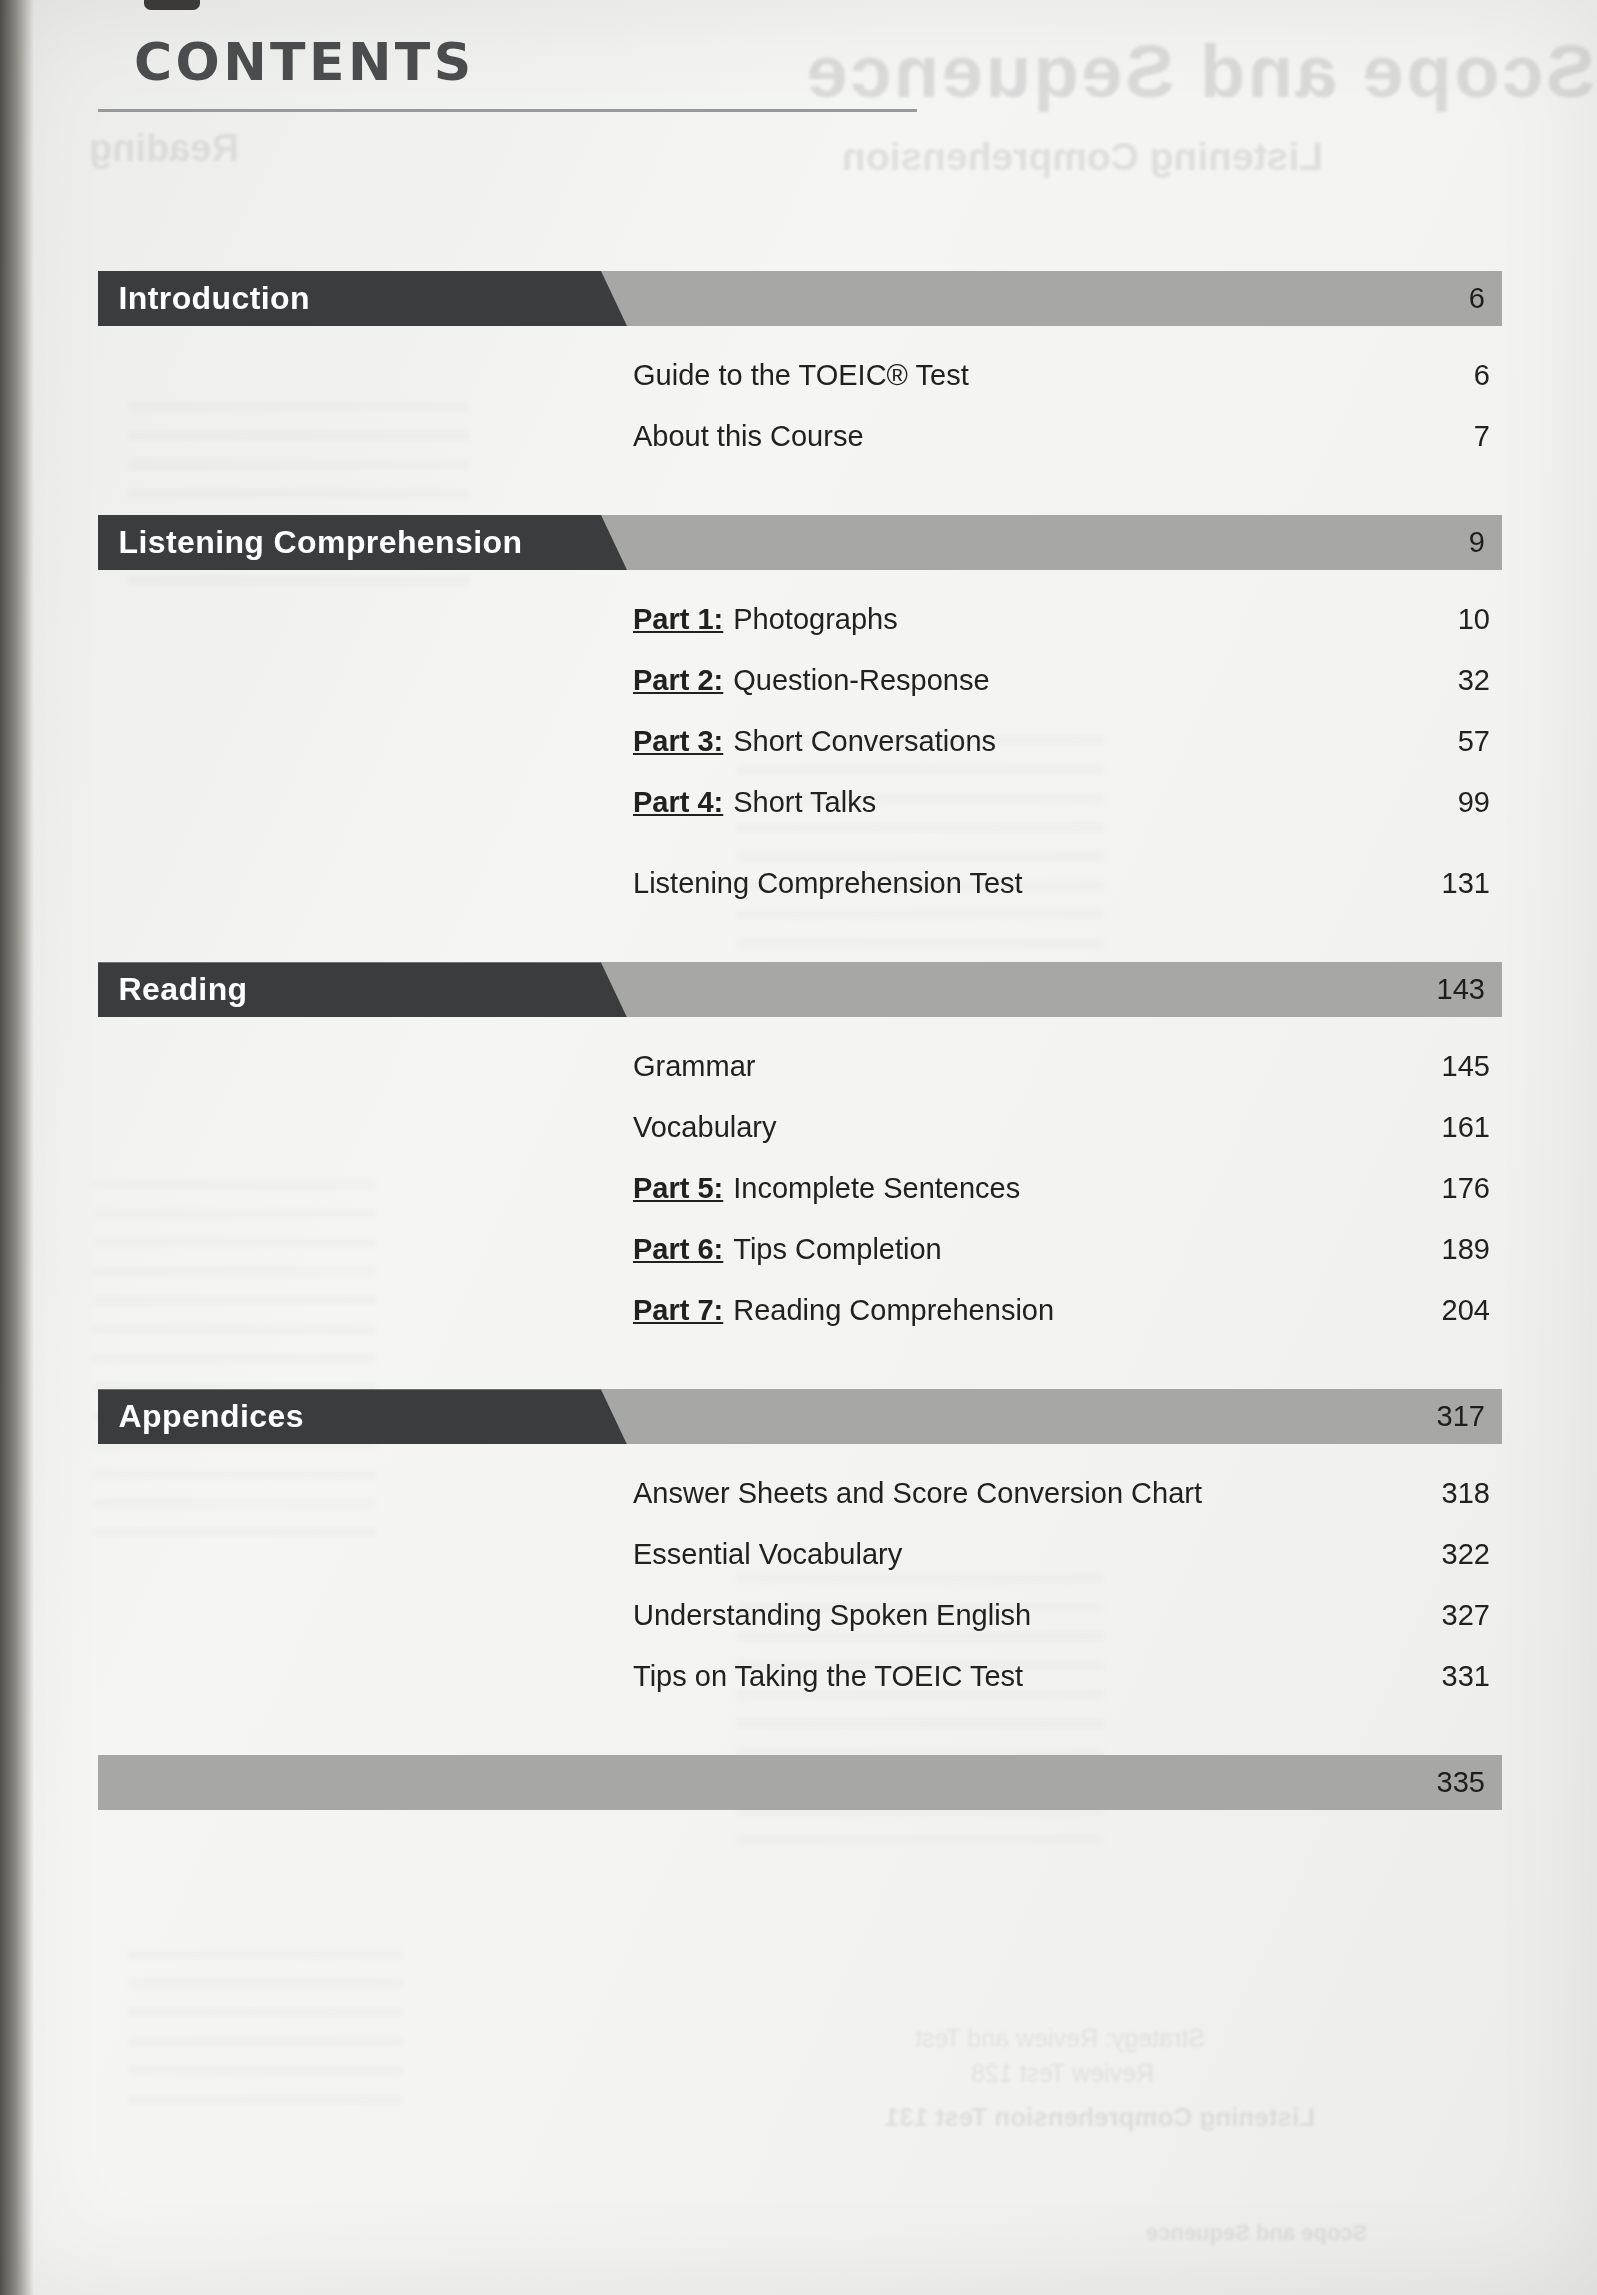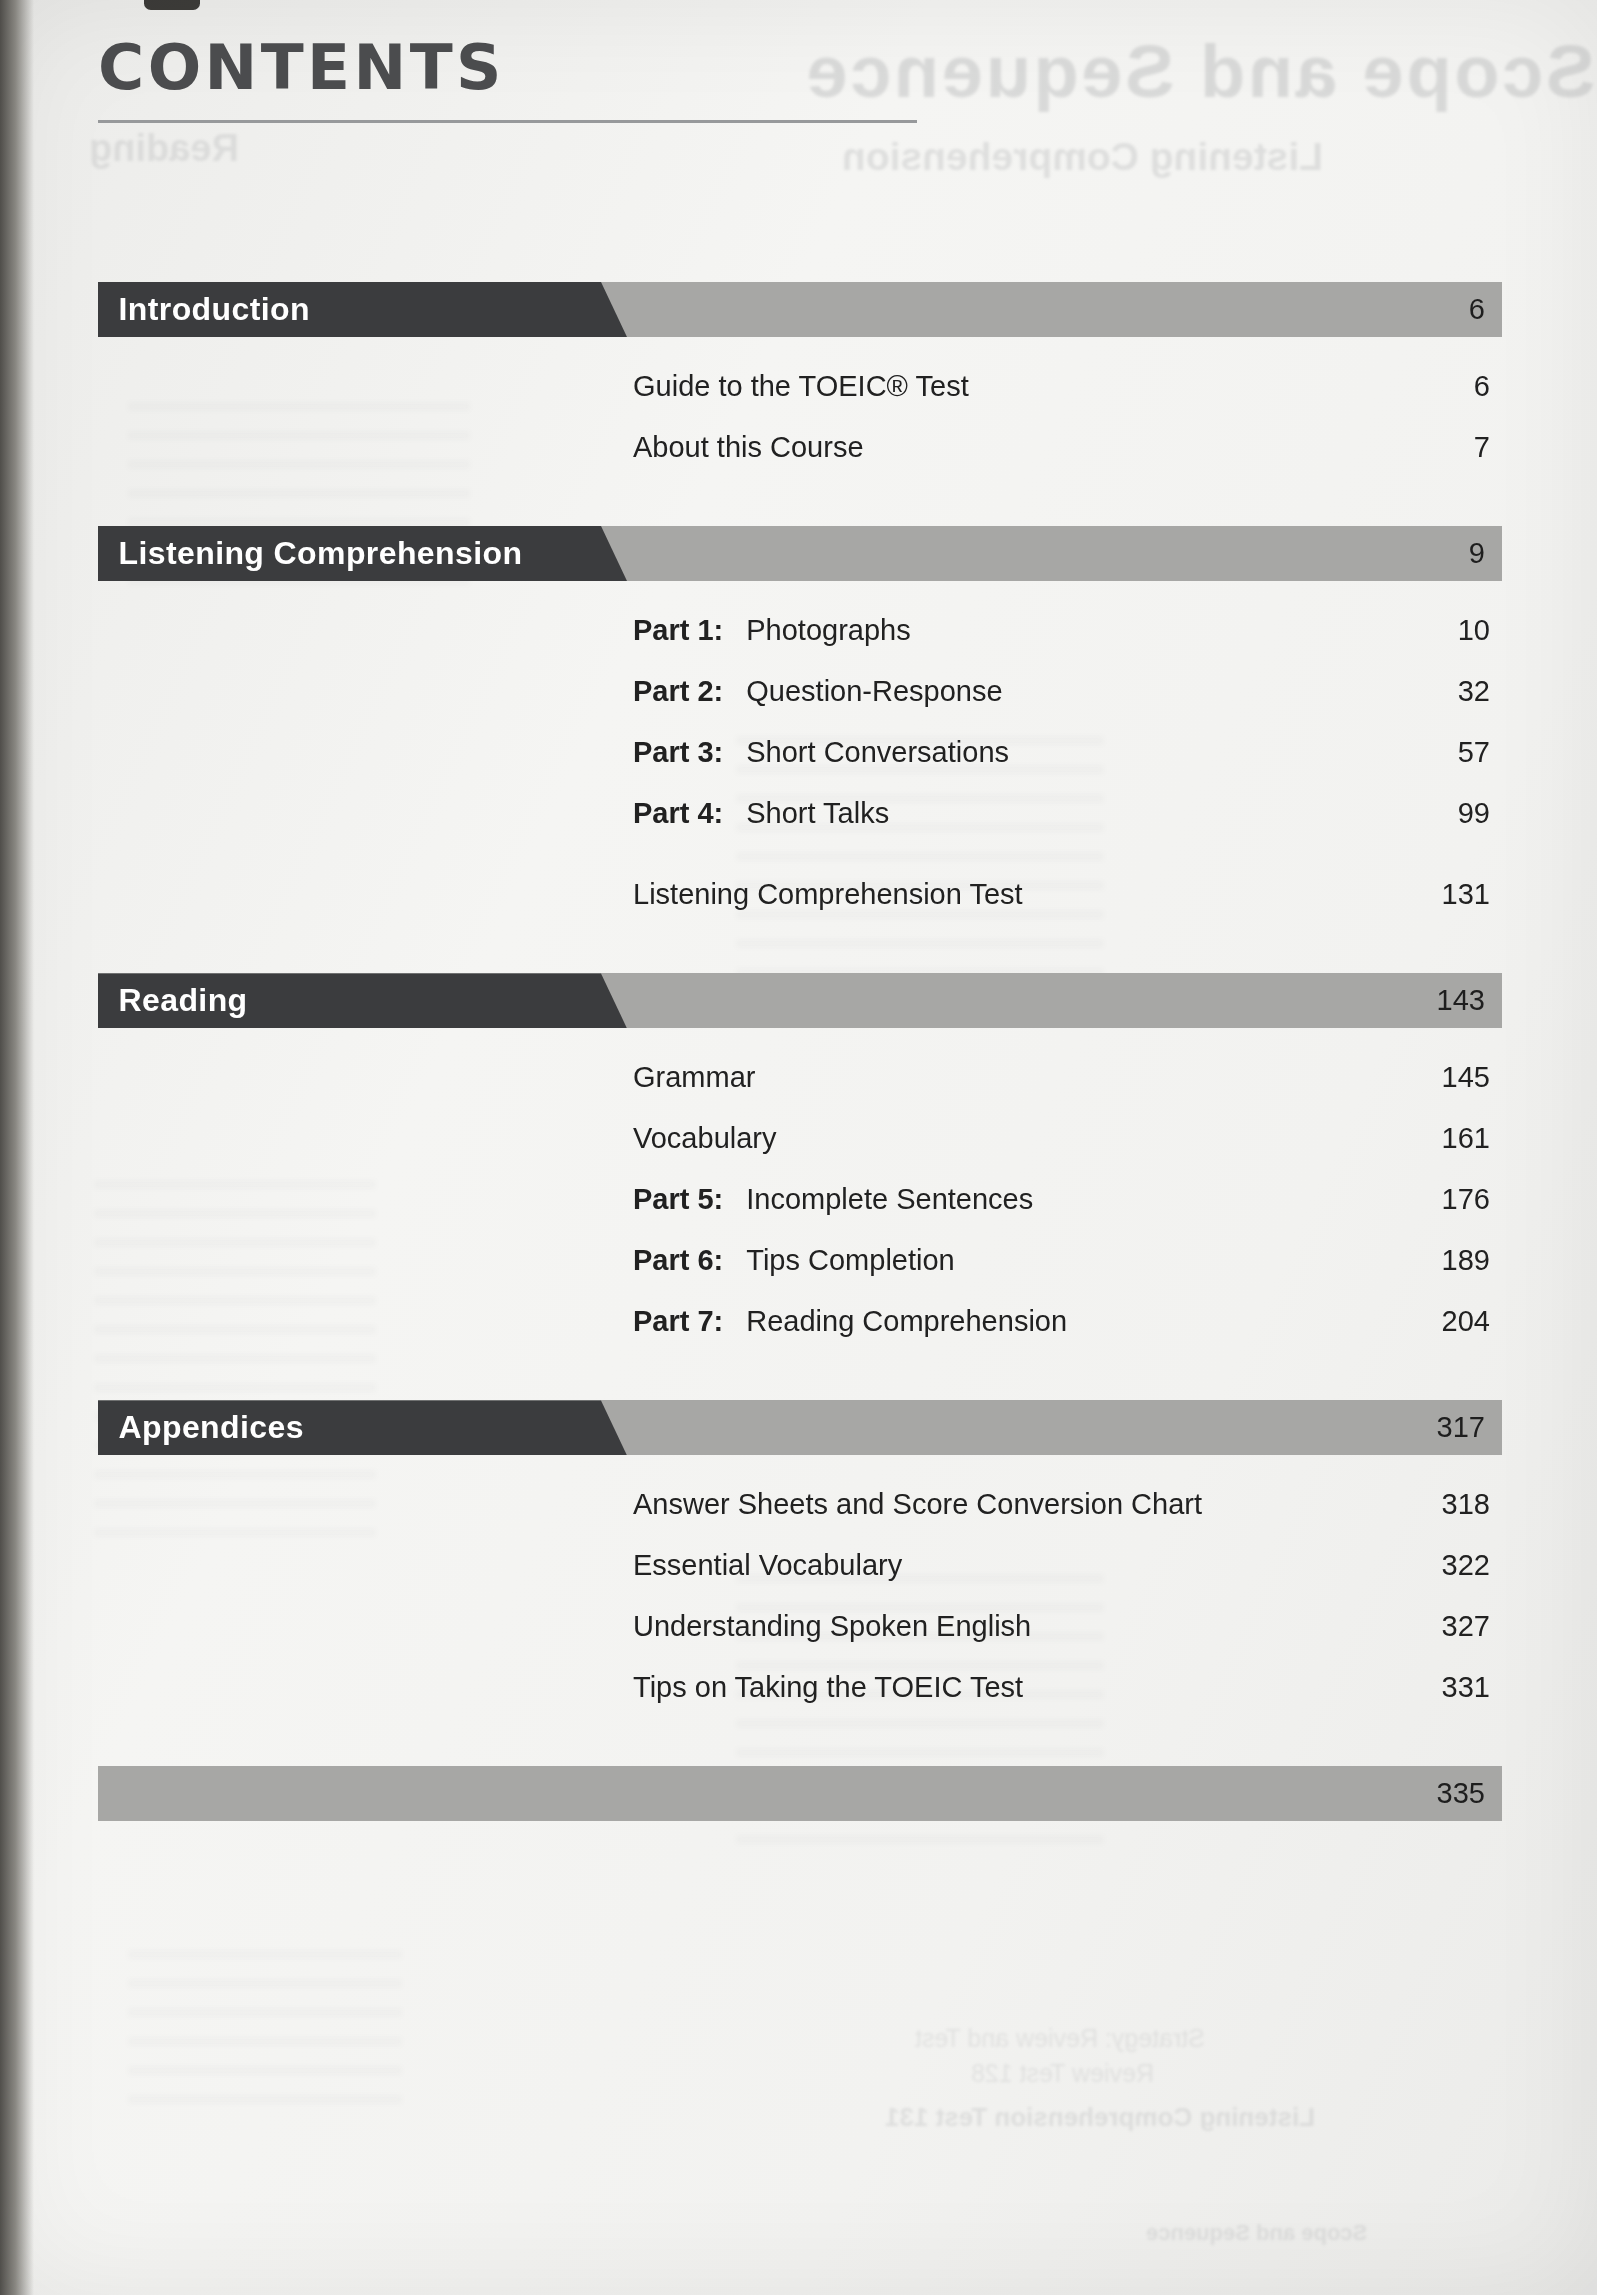--- a/index.html
+++ b/index.html
@@ -54,25 +54,25 @@
   .smudge-e{left:128px;top:1950px;width:274px;height:162px;}
 
   
   .content{
     position:absolute;left:98px;right:96px;top:0;
   }
   .title{
     margin-top:36px;
     font-family:"DejaVu Sans","Liberation Sans",sans-serif;
     font-weight:bold;
-    font-size:63px;
+    font-size:52px;
     letter-spacing:3.4px;
     color:#4b4c4e;
     line-height:1;
-    position:relative;z-index:2;
+    position:relative;z-index:2;margin-left:36px;
   }
   .title-rule{
     margin-top:20.5px;
     width:819px;height:3.4px;
     background:#97999b;
     position:relative;z-index:2;
   }
   .toc{
     margin-top:159px;
     position:relative;z-index:2;
@@ -100,21 +100,21 @@
   .entries{margin-top:19px;}
   .entry{
     display:flex;align-items:center;
     height:61px;
     padding-left:535px;
     font-size:29px;color:#212121;
   }
   .entry.gap-before{margin-top:20.5px;}
   .entry-text{flex:1;display:flex;align-items:baseline;min-width:0;}
   .entry-prefix{font-weight:bold;}
-  .entry-prefix:not(:empty){margin-right:23px;}
+  .entry-prefix:not(:empty){margin-right:10px;text-decoration:underline;}
   .entry-page{width:94px;text-align:right;padding-right:12px;}
 </style>
 </head>
 <body>
 
 <div class="page">
 
   <div class="scan-edge"></div>
   <div class="scan-notch"></div>
 

